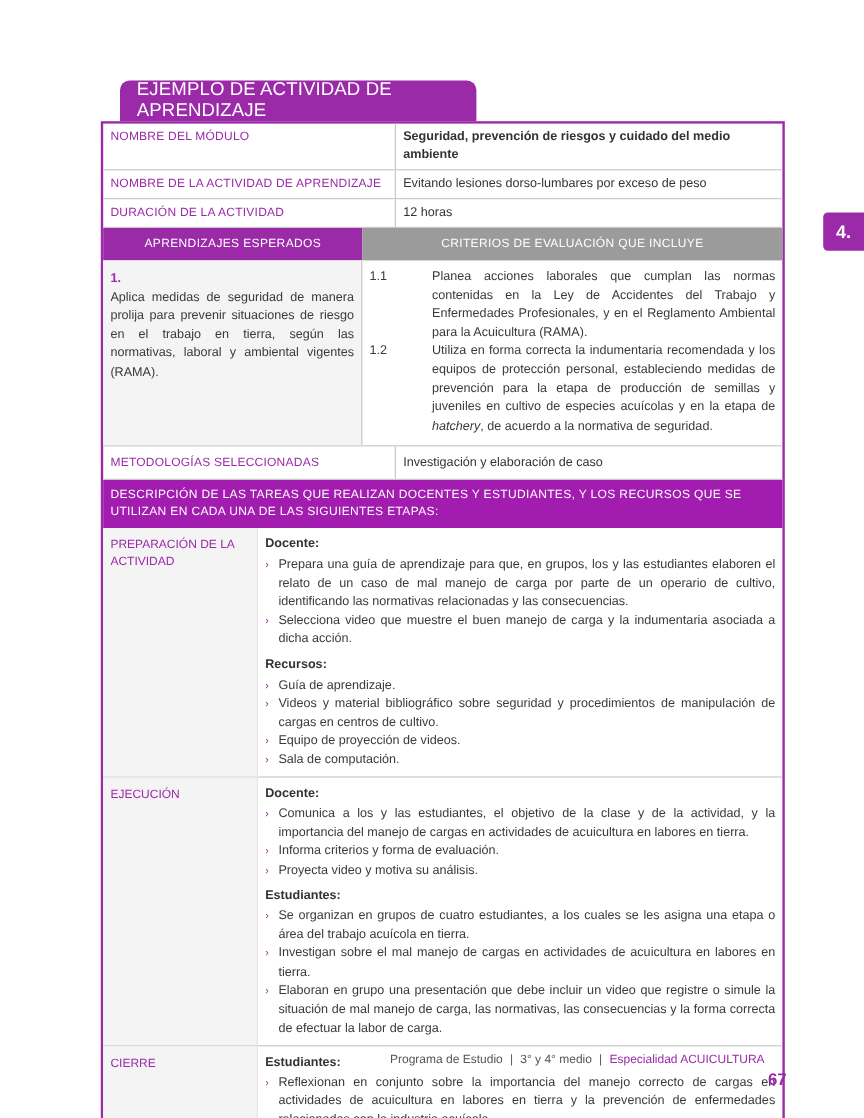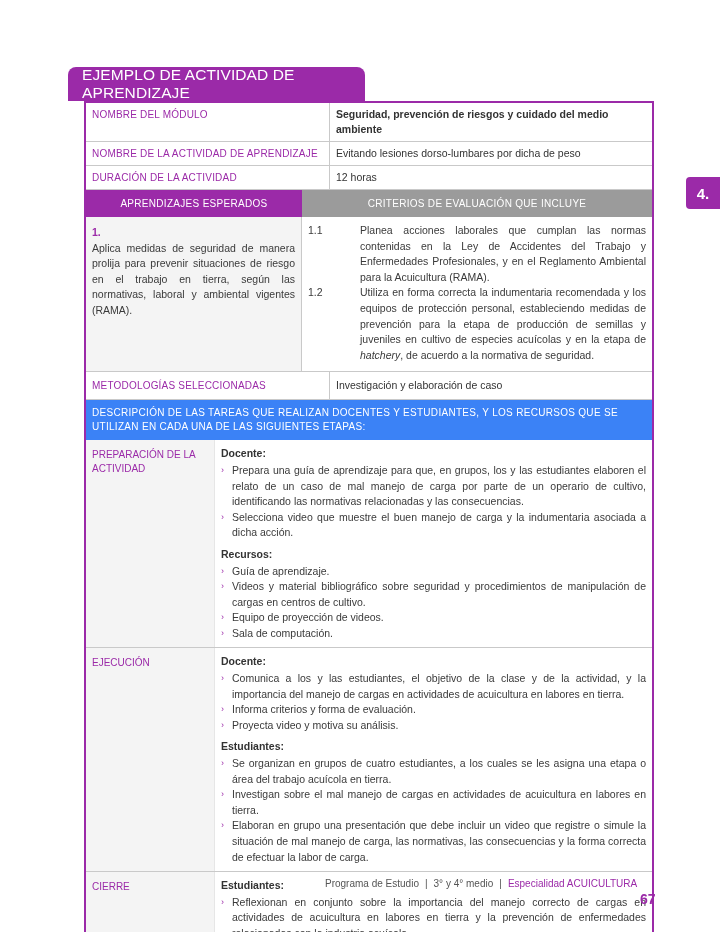--- a/index.html
+++ b/index.html
@@ -2,21 +2,21 @@
 <html><head>
 <meta charset="utf-8">
 <style>
   html, body { margin:0; padding:0; }
   body {
     width:720px; height:932px; background:#ffffff; position:relative; overflow:hidden;
     font-family:"Liberation Sans Narrow","Liberation Sans","DejaVu Sans",sans-serif;
     color:#3a3a3a;
   }
   .title-tab {
-    position:absolute; left:68px; top:67px; width:297px; height:34px;
+    position:absolute; left:100px; top:67px; width:297px; height:34px;
     background:#9b2aa8; border-radius:8px 8px 0 0;
     color:#fff; font-size:15.5px; letter-spacing:0.1px;
     display:flex; align-items:center; padding-left:14px; box-sizing:border-box;
   }
   .table {
     position:absolute; left:84px; top:101px; width:570px;
     border:2px solid #9b2aa8; box-sizing:border-box; background:#fff;
   }
   .row { display:flex; border-bottom:1px solid #c9c9c9; }
   .row:last-child { border-bottom:none; }
@@ -24,21 +24,21 @@
   .lbl { width:244px; padding:4px 6px; color:#9b2aa8; text-transform:uppercase; border-right:1px solid #c9c9c9; font-size:10px; letter-spacing:0.2px; }
   .val { flex:1; padding:4px 6px; color:#333; }
   .val.bold { font-weight:bold; }
   .hdr-left { width:216px; background:#9b2aa8; color:#fff; text-align:center; padding:6px 4px; font-size:10px; letter-spacing:0.3px; }
   .hdr-right { flex:1; background:#9b9b9b; color:#fff; text-align:center; padding:6px 4px; font-size:10px; letter-spacing:0.3px; }
   .ae { width:216px; padding:8px 6px; border-right:1px solid #c9c9c9; background:#f4f4f4; font-size:10.5px; line-height:15.6px; text-align:justify; }
   .ae-num { color:#9b2aa8; font-weight:bold; }
   .crit { flex:1; padding:6px 6px 8px 6px; font-size:10.5px; line-height:15.6px; }
   .crit-item { display:flex; text-align:justify;gap:32px; }
   .crit-num { width:20px; flex:none; }
-  .desc-hdr { background:#3b82f6; color:#fff; padding:6px 6px; font-size:10px; line-height:14px; letter-spacing:0.3px; text-transform:uppercase; }
+  .desc-hdr { background:#a21caf; color:#fff; padding:6px 6px; font-size:10px; line-height:14px; letter-spacing:0.3px; text-transform:uppercase; }
   .stage-lbl { width:129px; padding:8px 6px; background:#f4f4f4; color:#9b2aa8; font-size:10px; line-height:14px; text-transform:uppercase; border-right:1px solid #e6e6e6; box-sizing:border-box; }
   .stage-body { flex:1; padding:6px 6px 6px 6px; font-size:10.5px; line-height:15.6px; }
   .sub-title { font-weight:bold; color:#333; margin-bottom:1px; }
   .bul { display:flex; text-align:justify; }
   .bul .arr { width:11px; flex:none; color:#9b2aa8; font-size:9px; }
   .group + .group { margin-top:6px; }
   .footer {
     position:absolute; top:878px; left:325px; font-size:10px; color:#555; display:flex; align-items:center; gap:6px;
   }
   .footer .accent { color:#9b2aa8; }
@@ -61,21 +61,21 @@
     <span>4.</span>
   </div>
 
 <div class="table">
   <div class="row">
     <div class="cell lbl">NOMBRE DEL MÓDULO</div>
     <div class="cell val bold">Seguridad, prevención de riesgos y cuidado del medio ambiente</div>
   </div>
   <div class="row">
     <div class="cell lbl">NOMBRE DE LA ACTIVIDAD DE APRENDIZAJE</div>
-    <div class="cell val">Evitando lesiones dorso-lumbares por dicha de peso</div>
+    <div class="cell val">Evitando lesiones dorso-lumbares por exceso de peso</div>
   </div>
   <div class="row">
     <div class="cell lbl">DURACIÓN DE LA ACTIVIDAD</div>
     <div class="cell val">12 horas</div>
   </div>
 
   <div class="row" style="border-bottom:none;">
     <div class="cell hdr-left">APRENDIZAJES ESPERADOS</div>
     <div class="cell hdr-right">CRITERIOS DE EVALUACIÓN QUE INCLUYE</div>
   </div>

